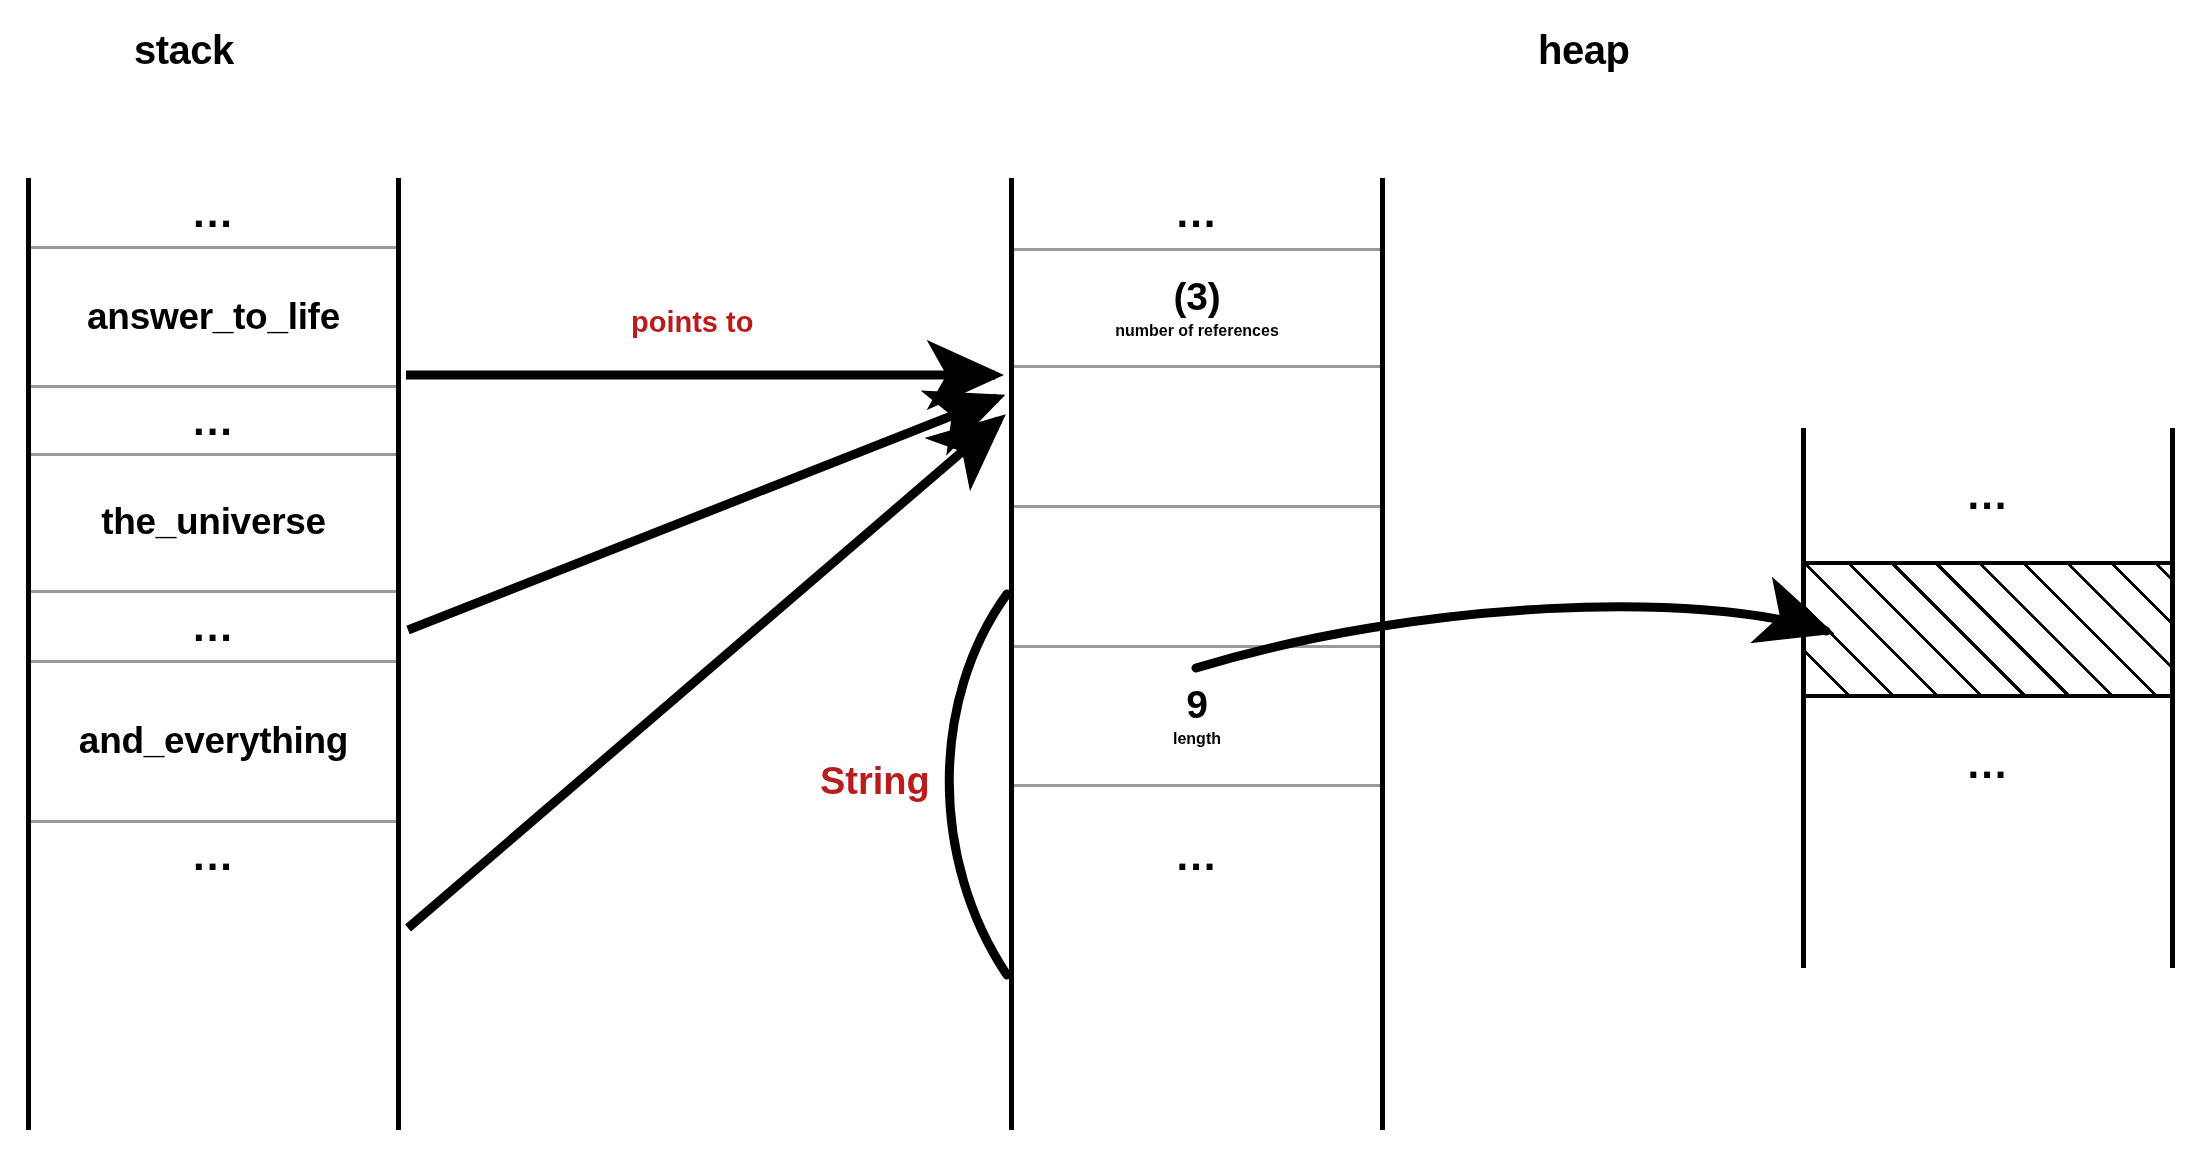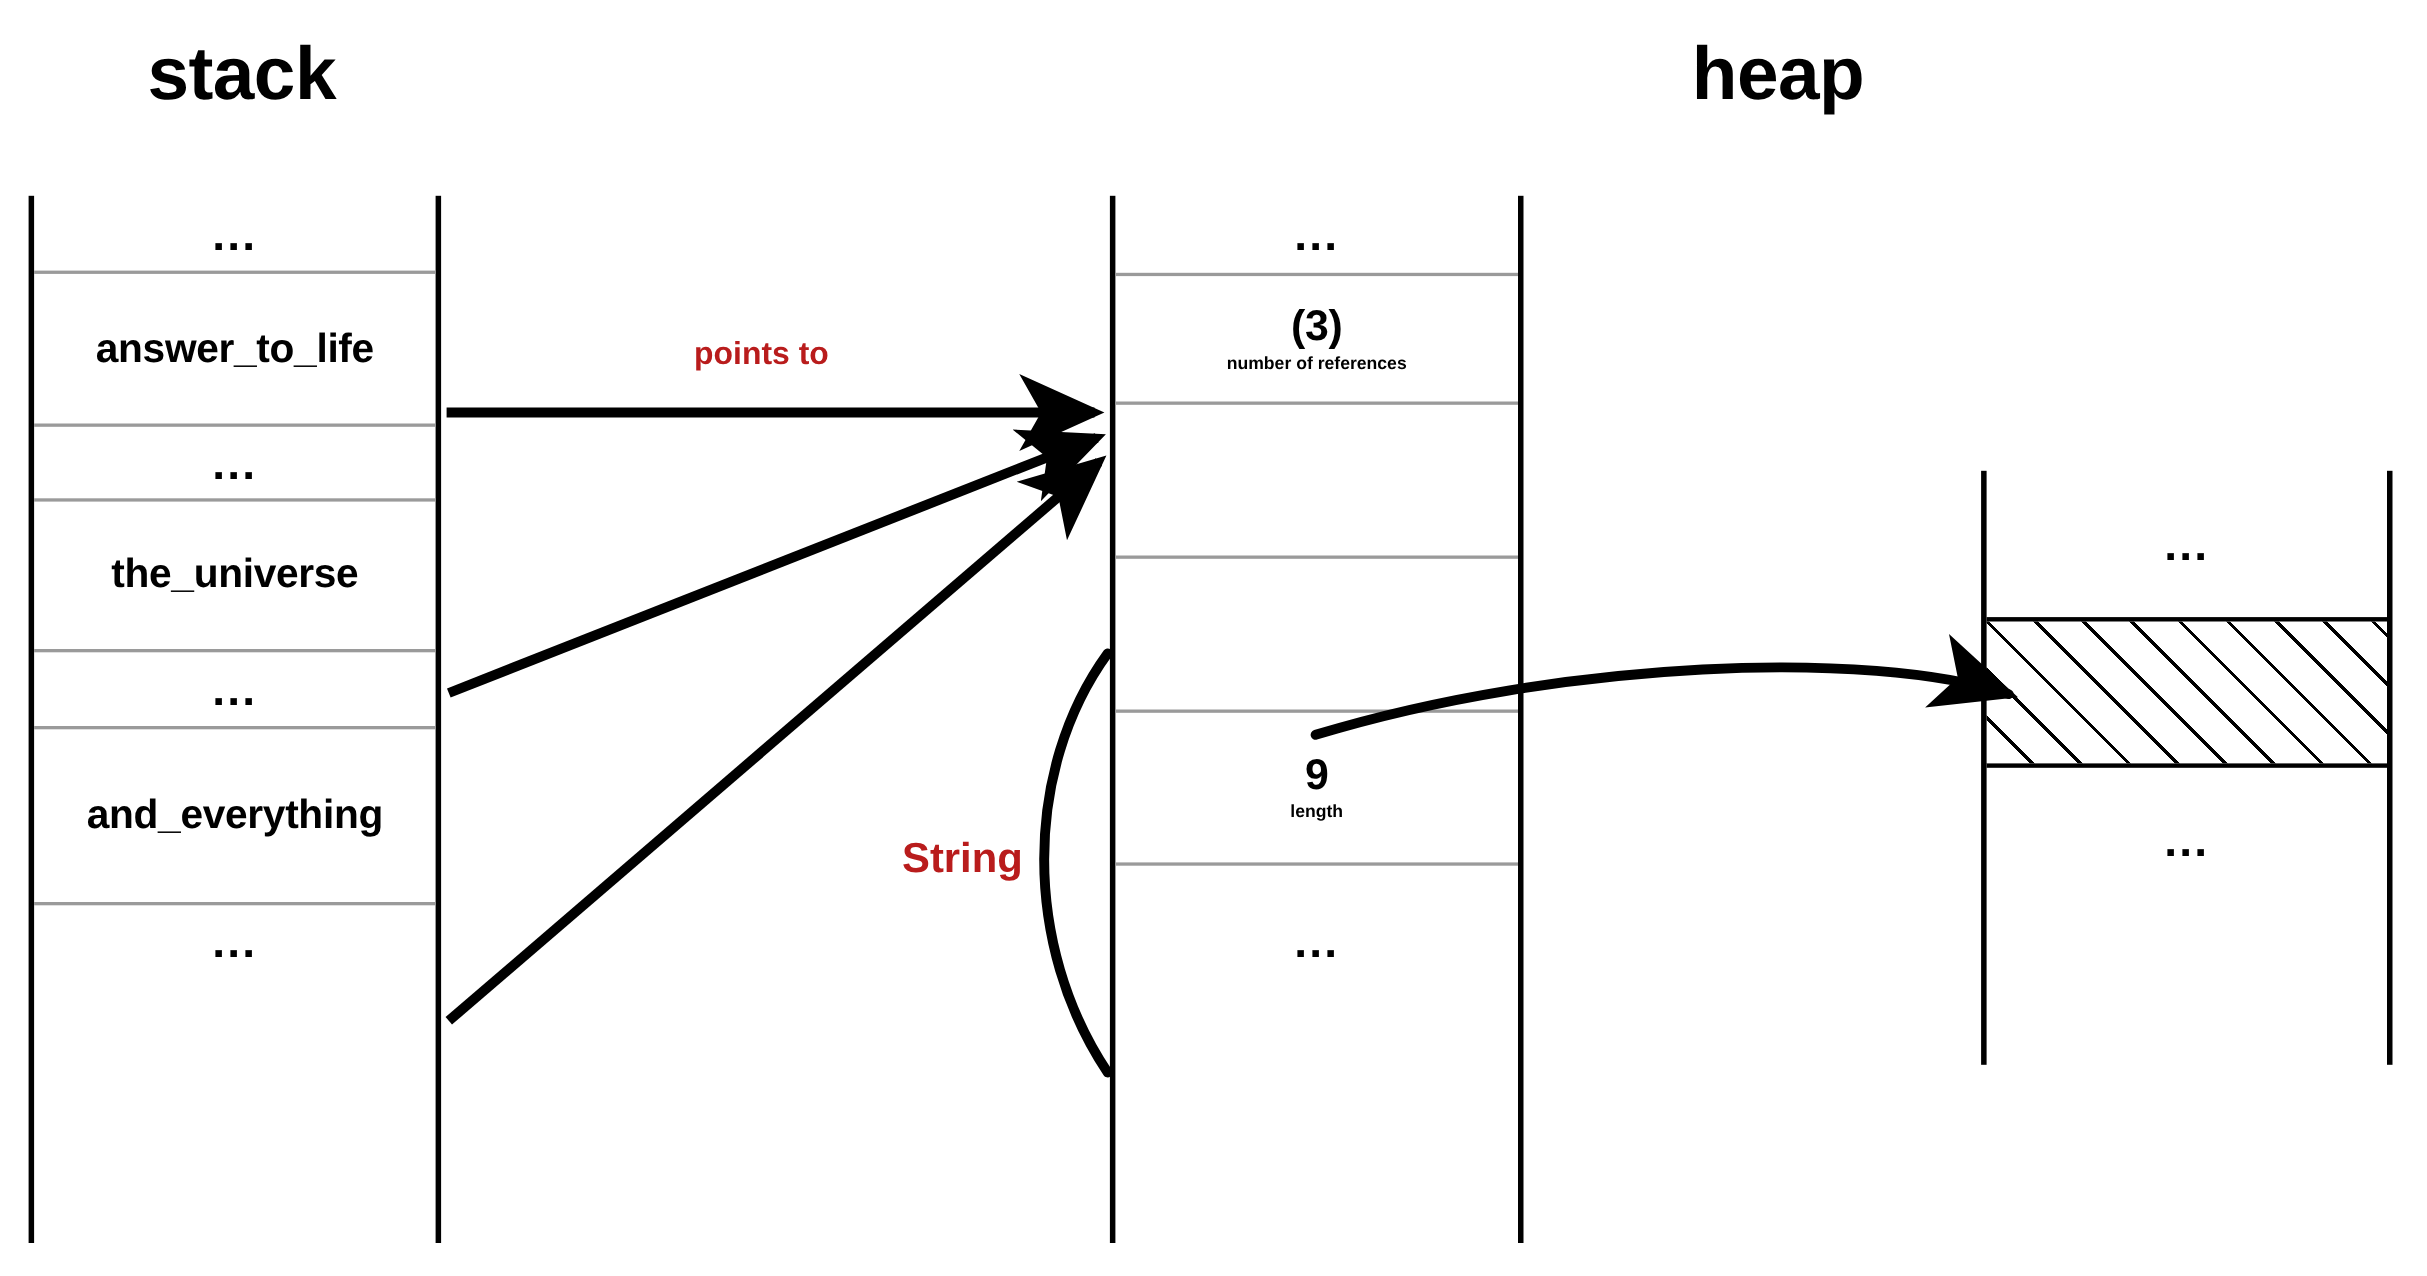--- a/index.html
+++ b/index.html
@@ -15,21 +15,21 @@
     width: 2206px;
     height: 1160px;
     background: #ffffff;
     overflow: hidden;
   }
 
   
   .section-title {
     position: absolute;
     font-weight: bold;
-    font-size: 68px;
+    font-size: 40px;
     color: #000000;
     letter-spacing: -0.5px;
     white-space: nowrap;
   }
   #stack-title { left: 134px; top: 28px; }
   #heap-title  { left: 1538px; top: 28px; }
 
   
   .mem-column {
     position: absolute;

